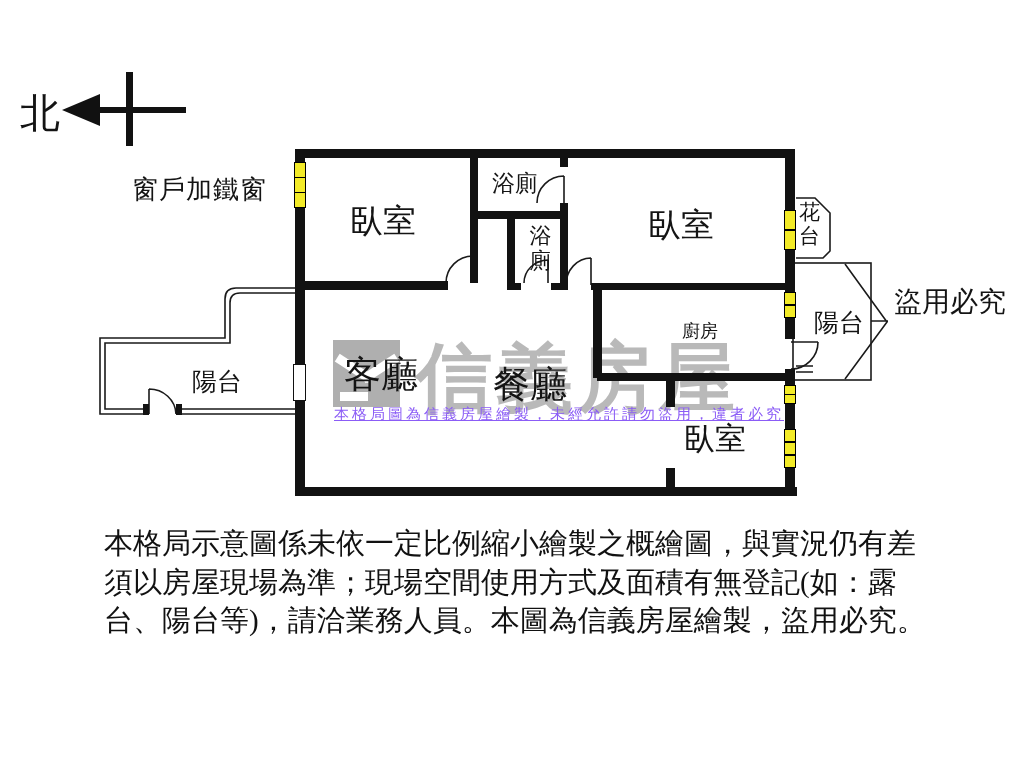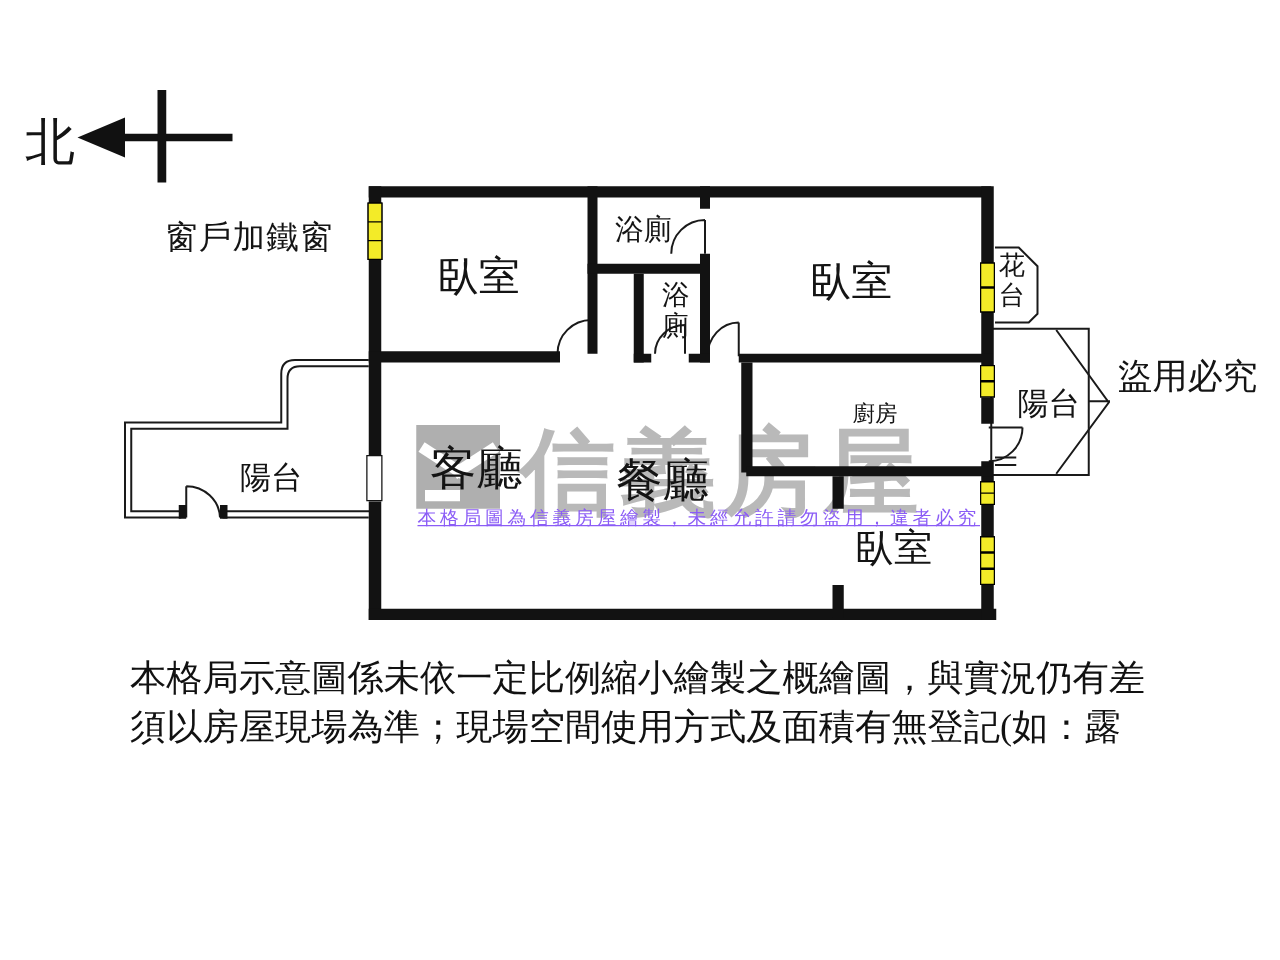--- a/index.html
+++ b/index.html
@@ -134,13 +134,14 @@
 <div class="lab" style="left:814px;top:306px;font-size:25px;">陽台</div>
 <div class="vlab" style="left:798px;top:201px;width:23px;font-size:21px;">花台</div>
 
 <div class="abs" style="left:884px;top:283px;width:132px;text-align:center;font-size:28px;line-height:37px;">
   <div>盜用必究</div>
 </div>
 
 <div class="disc">
   <div>本格局示意圖係未依一定比例縮小繪製之概繪圖，與實況仍有差</div>
   <div>須以房屋現場為準；現場空間使用方式及面積有無登記(如：露</div>
+  <div>台、陽台等)，請洽業務人員。本圖為信義房屋繪製，盜用必究。</div>
 </div>
 
 </body></html>

